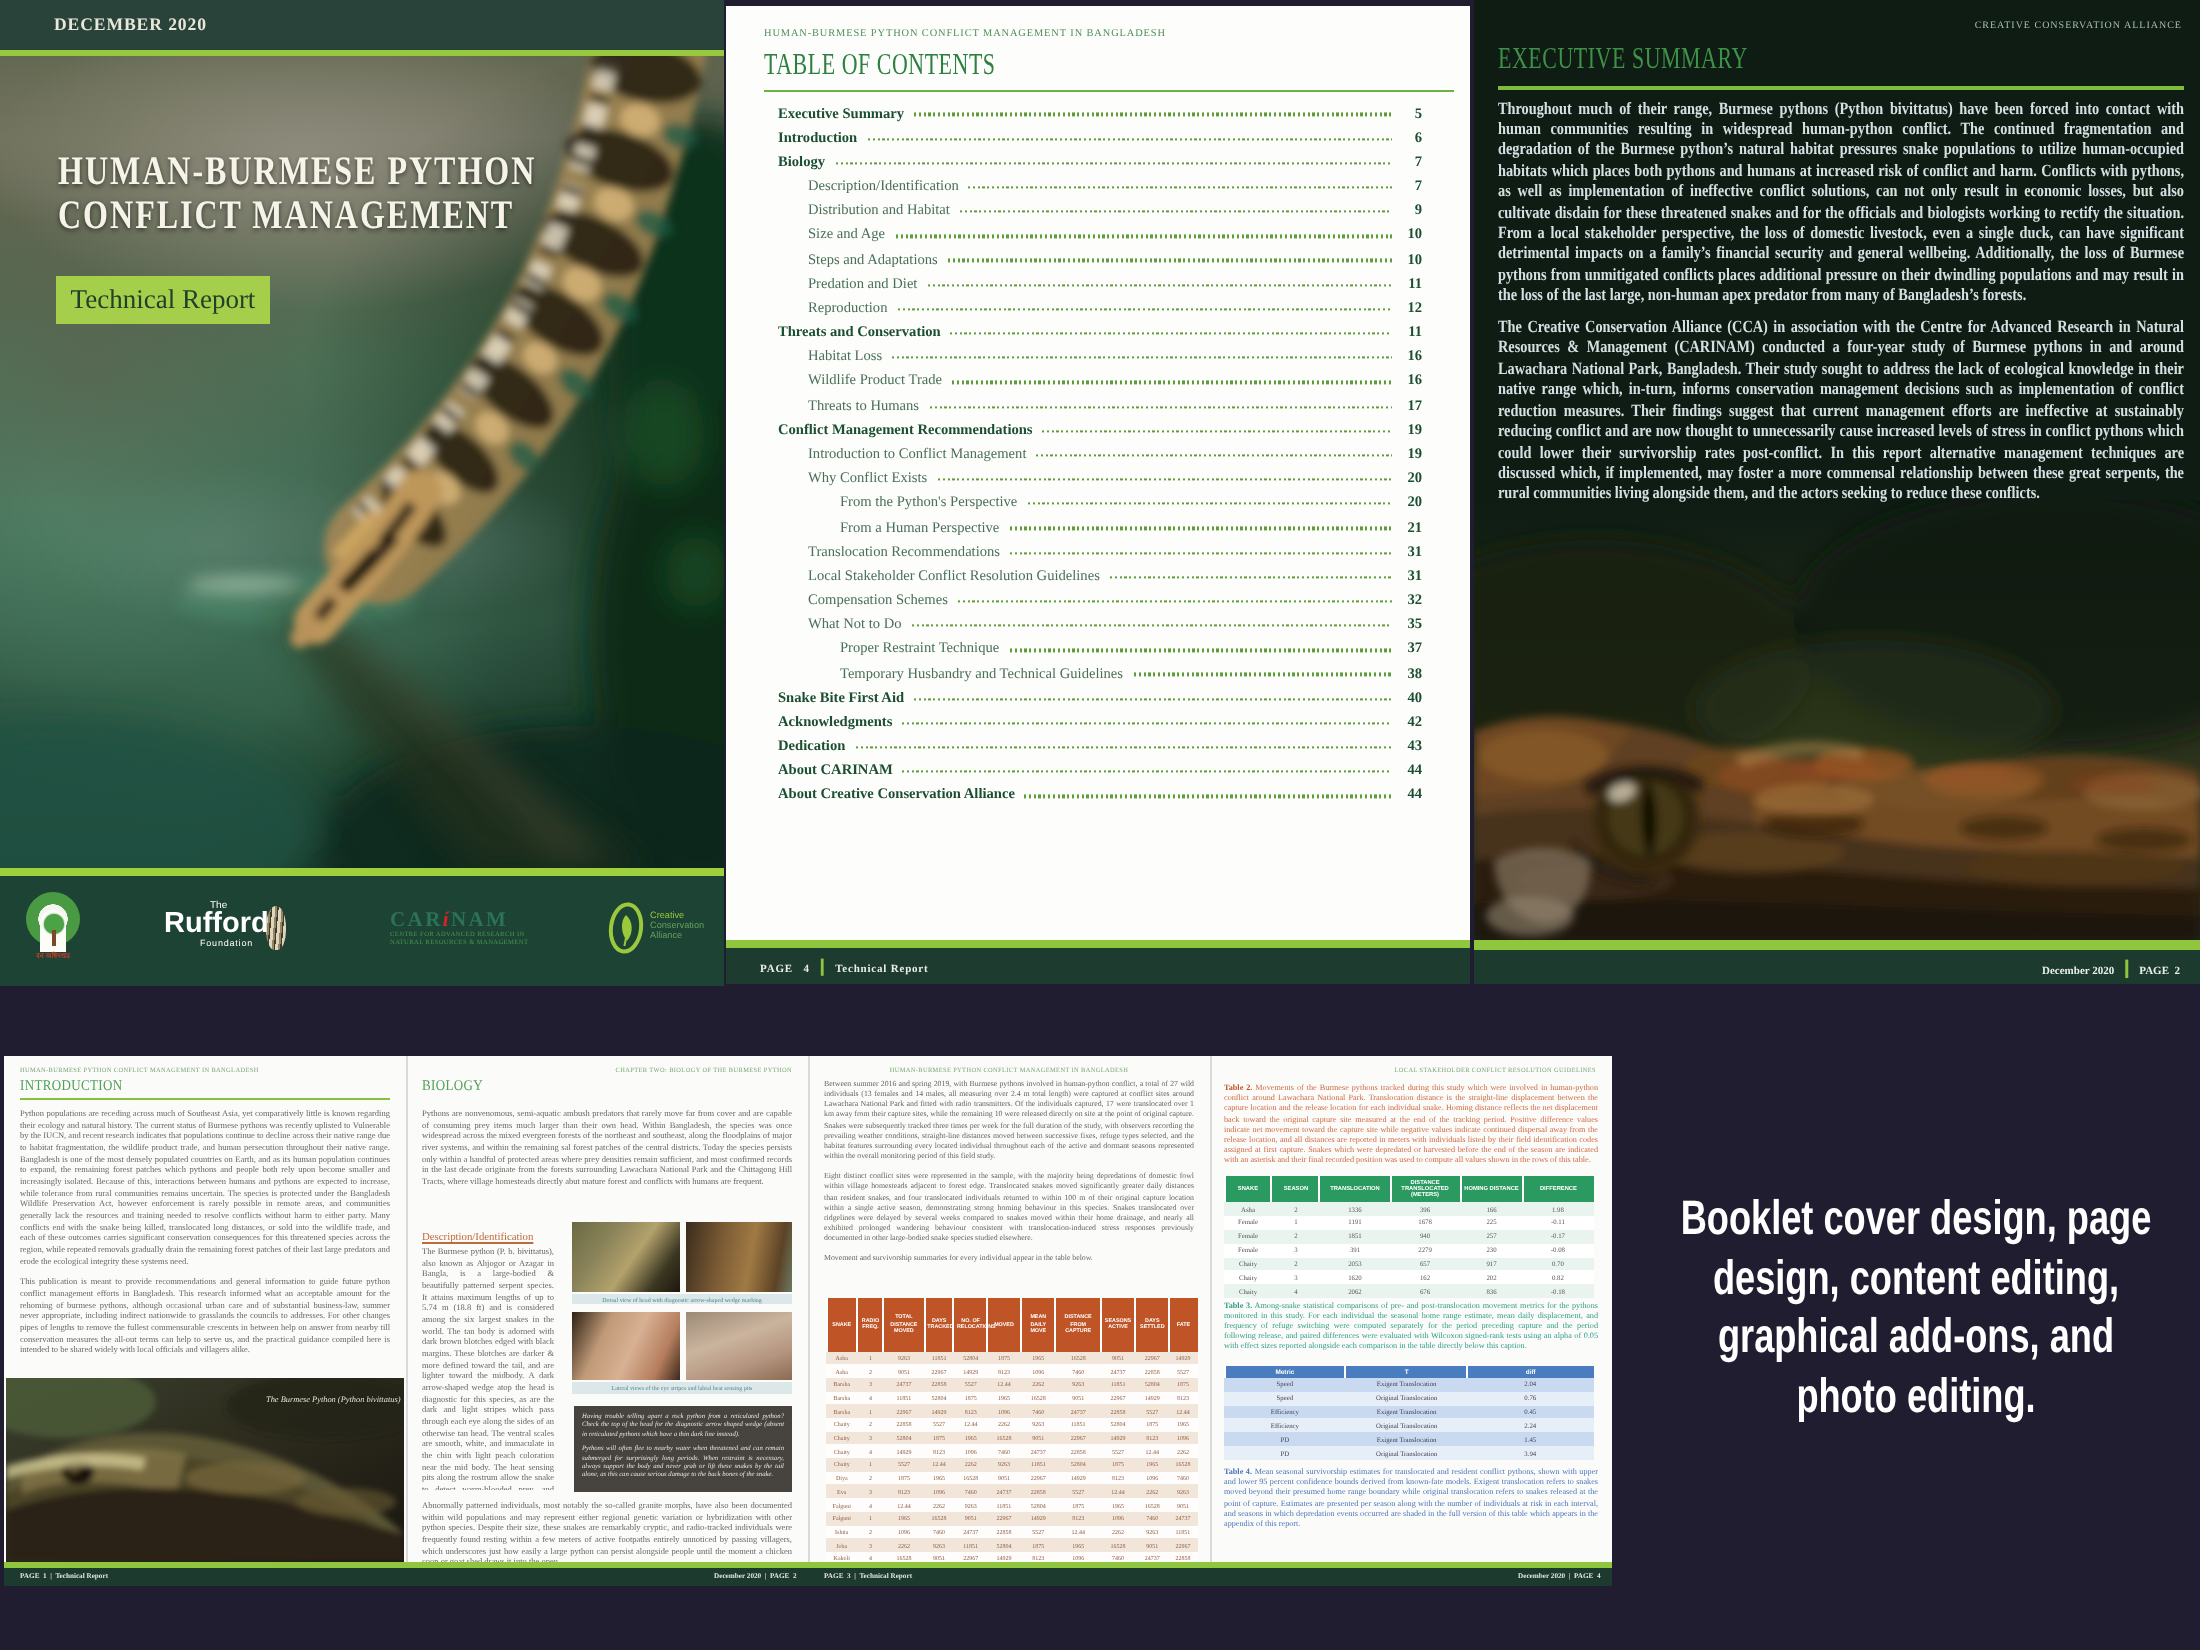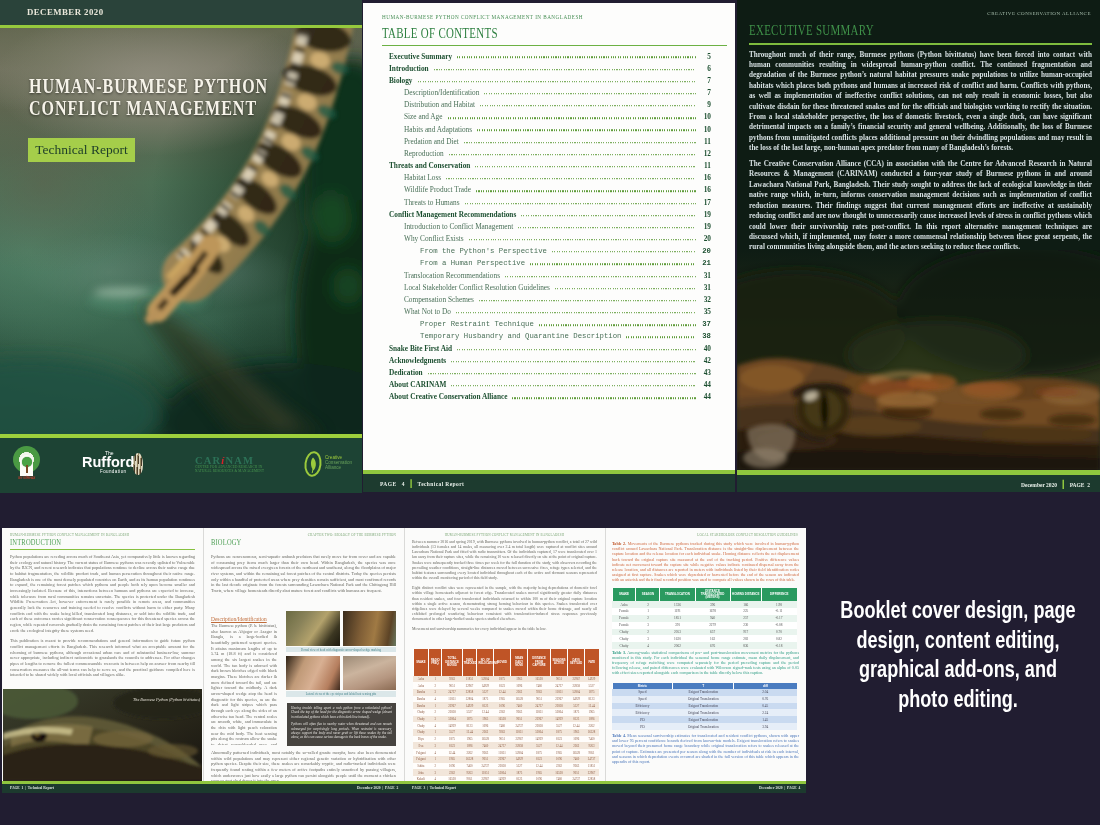--- a/index.html
+++ b/index.html
@@ -58,21 +58,21 @@
   #toc .hdr { position:absolute; left:19px; top:10.5px; color:#4b9158; font-size:5.2px; letter-spacing:0.45px; }
   #toc .h1 { position:absolute; left:19px; top:21px; color:#2e8040; font-size:15.2px; letter-spacing:0.4px; transform:scaleX(0.72); transform-origin:0 0; white-space:nowrap; }
   #toc .rule { position:absolute; left:19px; top:41.5px; width:345px; height:1.8px; background:#6cb144; }
   #toc .list { position:absolute; left:26px; top:47px; width:322px; }
   #toc .row { position:relative; height:12.18px; display:flex; align-items:center; font-size:7.3px; color:#4a7058; }
   #toc .row.b { font-weight:bold; color:#1c4f30; }
   #toc .row .nm { white-space:nowrap; }
   #toc .row .dots { flex:1; height:1.3px; background:repeating-linear-gradient(90deg,#5f9c3a 0 1.1px,rgba(0,0,0,0) 1.1px 2.4px); margin:0 5px; align-self:center; transform:translateY(1.2px); }
   #toc .row .pg { font-weight:bold; color:#1c4f30; width:10px; text-align:right; }
   #toc .i1 { padding-left:15px; }
-  #toc .i2 { padding-left:31px;font-family:Liberation Mono, monospace; }
+  #toc .i2 { padding-left:31px; }
   #toc .footline { position:absolute; left:0; top:467px; width:372px; height:4px; background:#8fc63e; }
   #toc .footbar { position:absolute; left:0; top:471px; width:372px; height:18px; background:#1d3b2f; }
   #toc .footbar .t { position:absolute; left:17px; top:5.5px; color:#e8efe9; font-size:5.5px; font-weight:bold; letter-spacing:0.4px; }
   #toc .footbar .t .sep { color:#8fc63e; padding:0 4px; font-size:7px; }
 
   
   #exec { left:737px; top:0; width:363px; height:492px; background:#0e1c14; overflow:hidden; }
   #exec .hdr { position:absolute; right:9px; top:10.5px; color:#a8bfae; font-size:5px; letter-spacing:0.5px; }
   #exec .h1 { position:absolute; left:12px; top:21px; color:#3f9149; font-size:15.2px; letter-spacing:0.4px; transform:scaleX(0.72); transform-origin:0 0; white-space:nowrap; }
   #exec .rule { position:absolute; left:12px; top:42.5px; width:343px; height:2px; background:#7fbc3e; }
@@ -247,21 +247,21 @@
         <span class="nm">Distribution and Habitat</span>
         <span class="dots"></span>
         <span class="pg">9</span>
       </div>
       <div class="row i1">
         <span class="nm">Size and Age</span>
         <span class="dots"></span>
         <span class="pg">10</span>
       </div>
       <div class="row i1">
-        <span class="nm">Habits and Adaptations</span>
+        <span class="nm">Steps and Adaptations</span>
         <span class="dots"></span>
         <span class="pg">10</span>
       </div>
       <div class="row i1">
         <span class="nm">Predation and Diet</span>
         <span class="dots"></span>
         <span class="pg">11</span>
       </div>
       <div class="row i1">
         <span class="nm">Reproduction</span>
@@ -332,21 +332,21 @@
         <span class="nm">What Not to Do</span>
         <span class="dots"></span>
         <span class="pg">35</span>
       </div>
       <div class="row i2">
         <span class="nm">Proper Restraint Technique</span>
         <span class="dots"></span>
         <span class="pg">37</span>
       </div>
       <div class="row i2">
-        <span class="nm">Temporary Husbandry and Quarantine Description</span>
+        <span class="nm">Temporary Husbandry and Technical Guidelines</span>
         <span class="dots"></span>
         <span class="pg">38</span>
       </div>
       <div class="row b">
         <span class="nm">Snake Bite First Aid</span>
         <span class="dots"></span>
         <span class="pg">40</span>
       </div>
       <div class="row b">
         <span class="nm">Acknowledgments</span>

